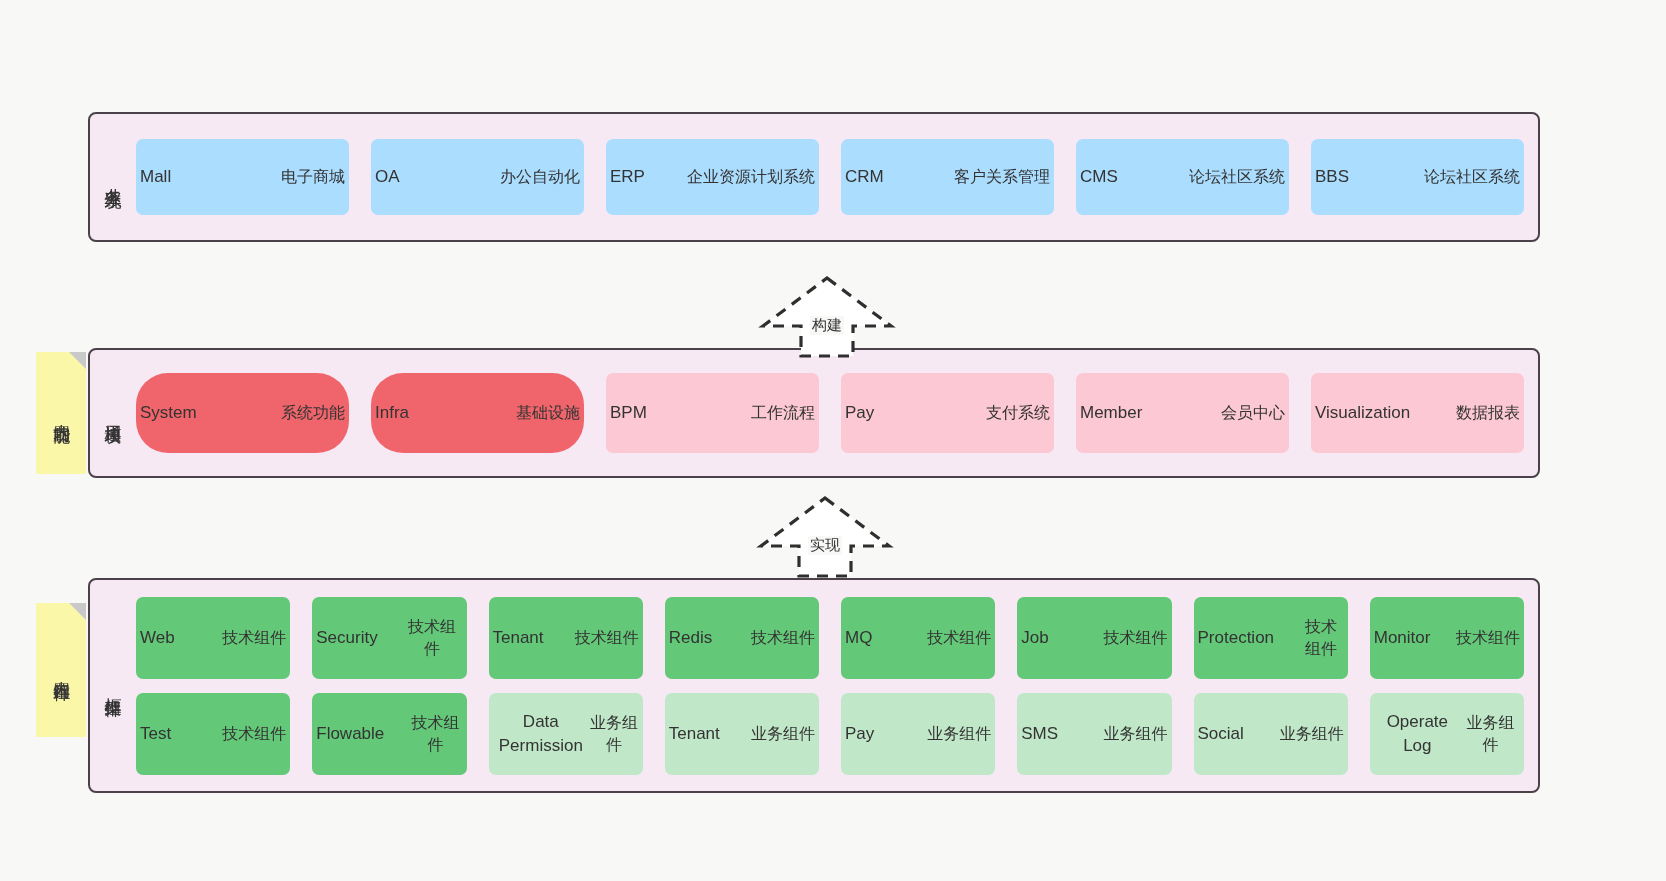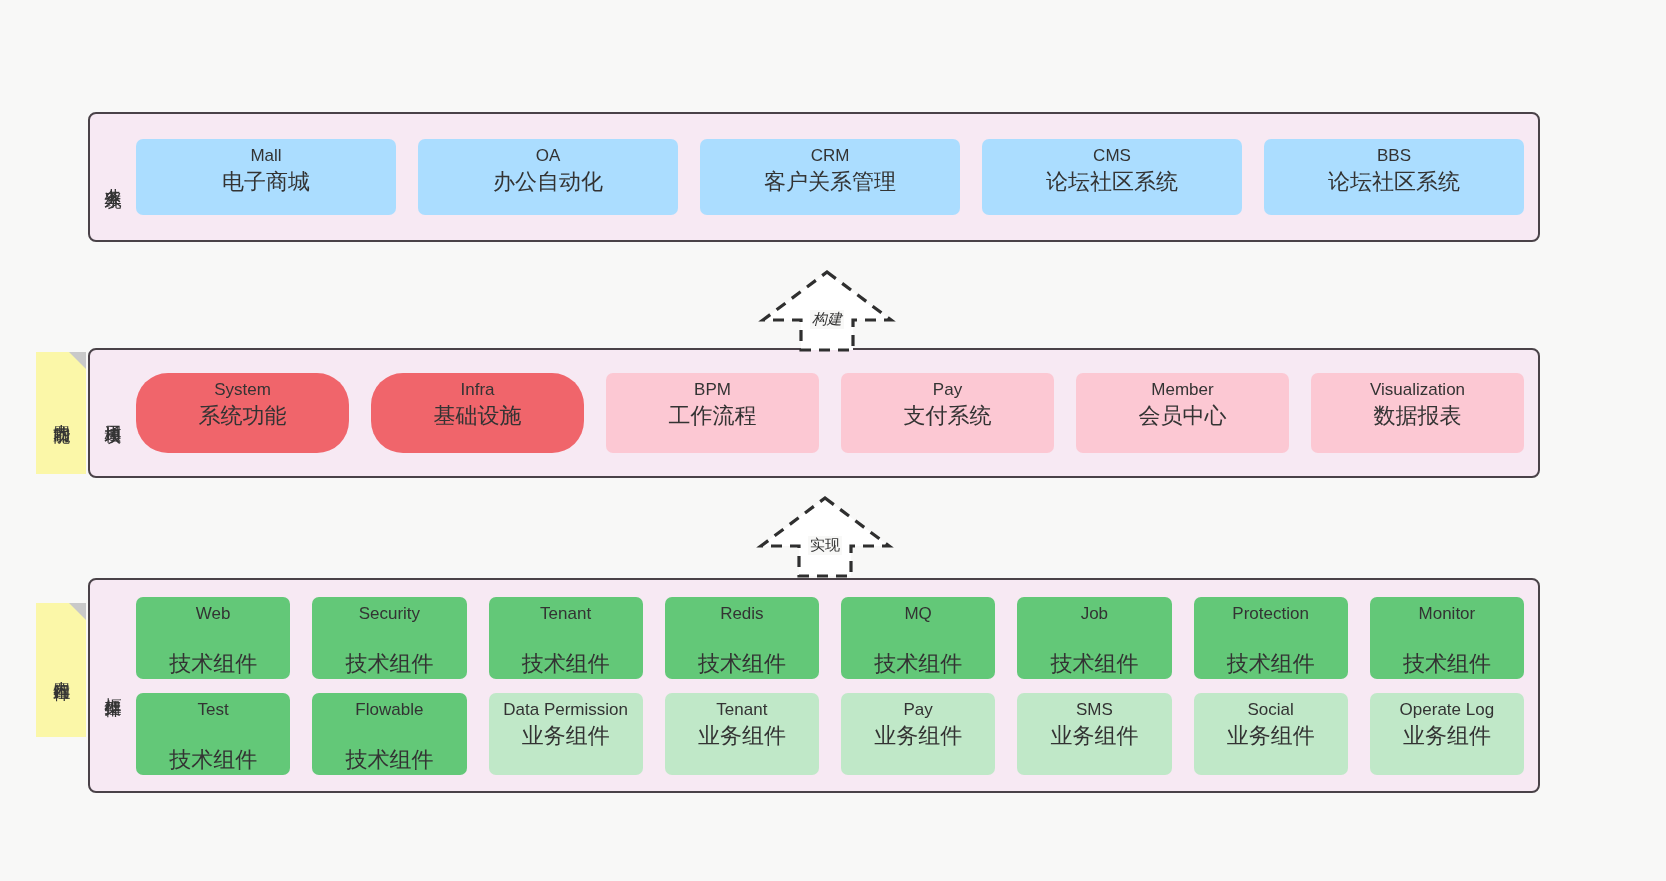--- a/index.html
+++ b/index.html
@@ -49,32 +49,32 @@
     gap:22px;
     align-items:stretch;
   }
   .row.tight { gap:22px; }
 
   
   .box {
     flex:1 1 0;
     border-radius:7px;
     display:flex;
-    flex-direction:column;
+    flex-direction:row;
     align-items:center;
-    justify-content:flex-start;
+    justify-content:space-between;
     text-align:center;
     font-size:17px;
     line-height:1.36;
     color:#333333;
     padding:5px 4px;
     min-width:0;
   }
   .box .en { display:block; }
-  .box .cn { display:block; font-size:22px; }
+  .box .cn { display:block; font-size:16px; }
 
   .box.blue       { background:#abddff; }
   .box.red        { background:#f0656b;border-radius:32px; }
   .box.pinklight  { background:#fcc8d3; }
   .box.green      { background:#63c878;gap:24px; }
   .box.greenlight { background:#c0e8c8; }
 
   
   .layer1 .box { height:76px; }
   .layer2 .box { height:80px; }
@@ -135,36 +135,40 @@
       <div class="row">
         <div class="box blue">
           <span class="en">Mall</span>
           <span class="cn">电子商城</span>
         </div>
         <div class="box blue">
           <span class="en">OA</span>
           <span class="cn">办公自动化</span>
         </div>
         <div class="box blue">
+          <span class="en">ERP</span>
+          <span class="cn">企业资源计划系统</span>
+        </div>
+        <div class="box blue">
           <span class="en">CRM</span>
           <span class="cn">客户关系管理</span>
         </div>
         <div class="box blue">
           <span class="en">CMS</span>
           <span class="cn">论坛社区系统</span>
         </div>
         <div class="box blue">
           <span class="en">BBS</span>
           <span class="cn">论坛社区系统</span>
         </div>
       </div>
     </div>
   </div>
 
-  <div class="connector" style="left:757px; top:266px; width:140px; height:90px;font-style:italic;">
+  <div class="connector" style="left:757px; top:272px; width:140px; height:90px;">
     <svg width="140" height="90" viewBox="0 0 140 90" aria-hidden="true">
       <path d="M70 6 L134 54 L96 54 L96 84 L44 84 L44 54 L6 54 Z" fill="#ffffff" stroke="#2f2f2f" stroke-width="3.2" stroke-dasharray="11 8" stroke-linejoin="miter"></path>
     </svg>
     <span class="lbl" style="top:44px;">构建</span>
   </div>
 
   <div class="note" style="left:36px; top:352px; height:122px;">
     <span class="fold"></span>
     <span>内置功能</span>
   </div>

